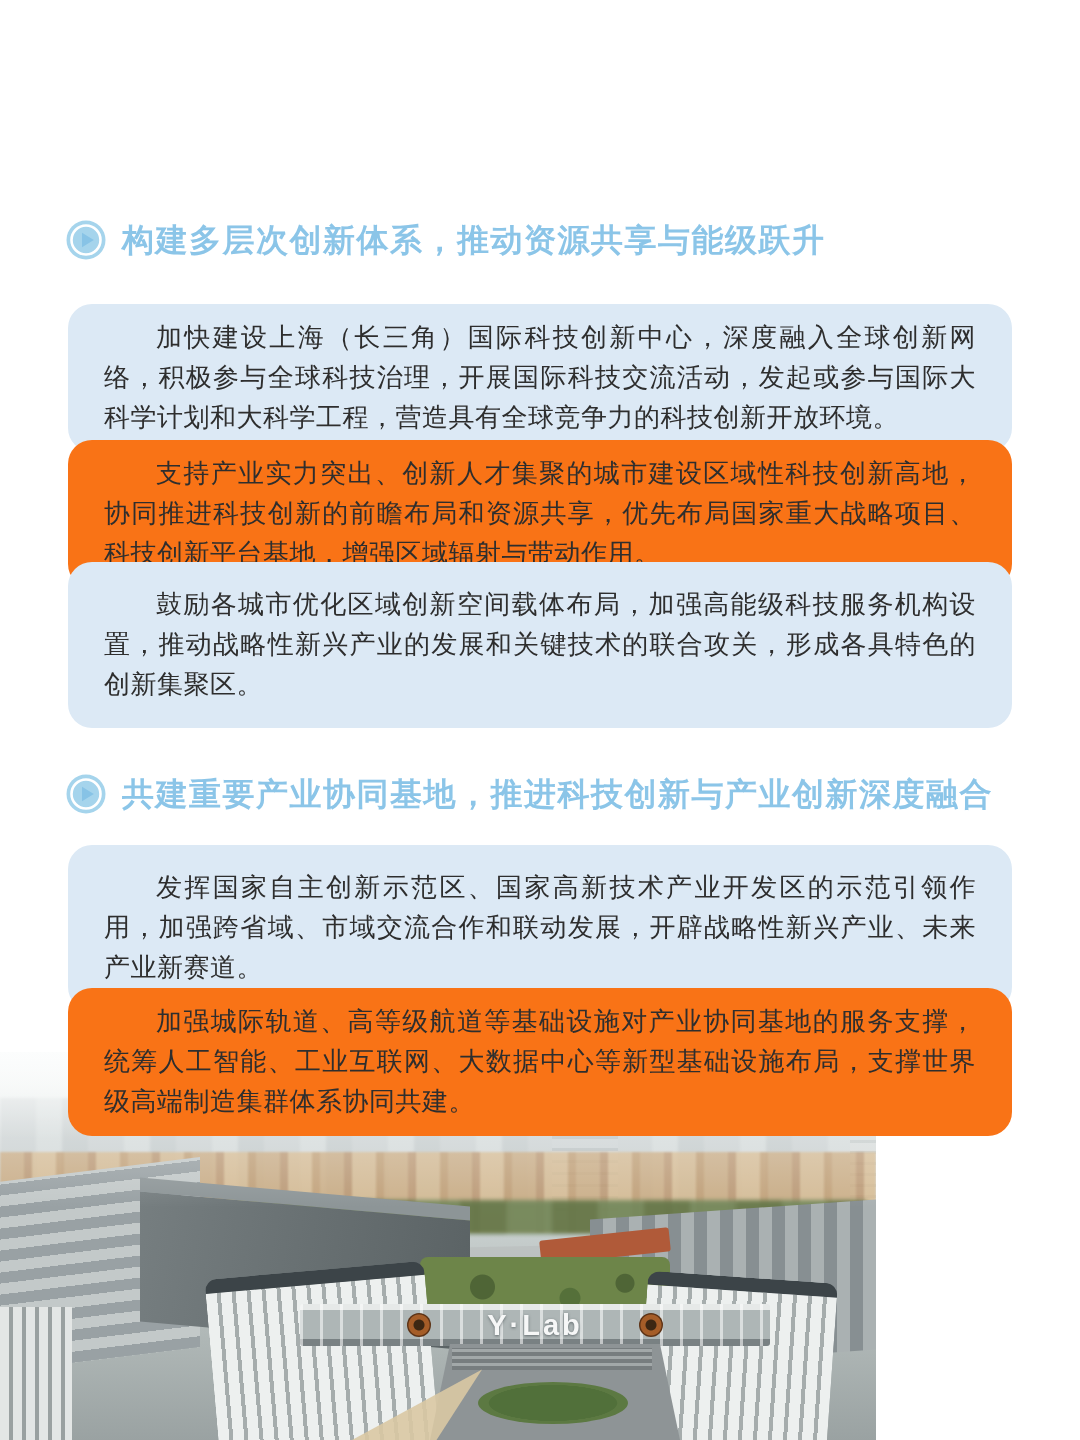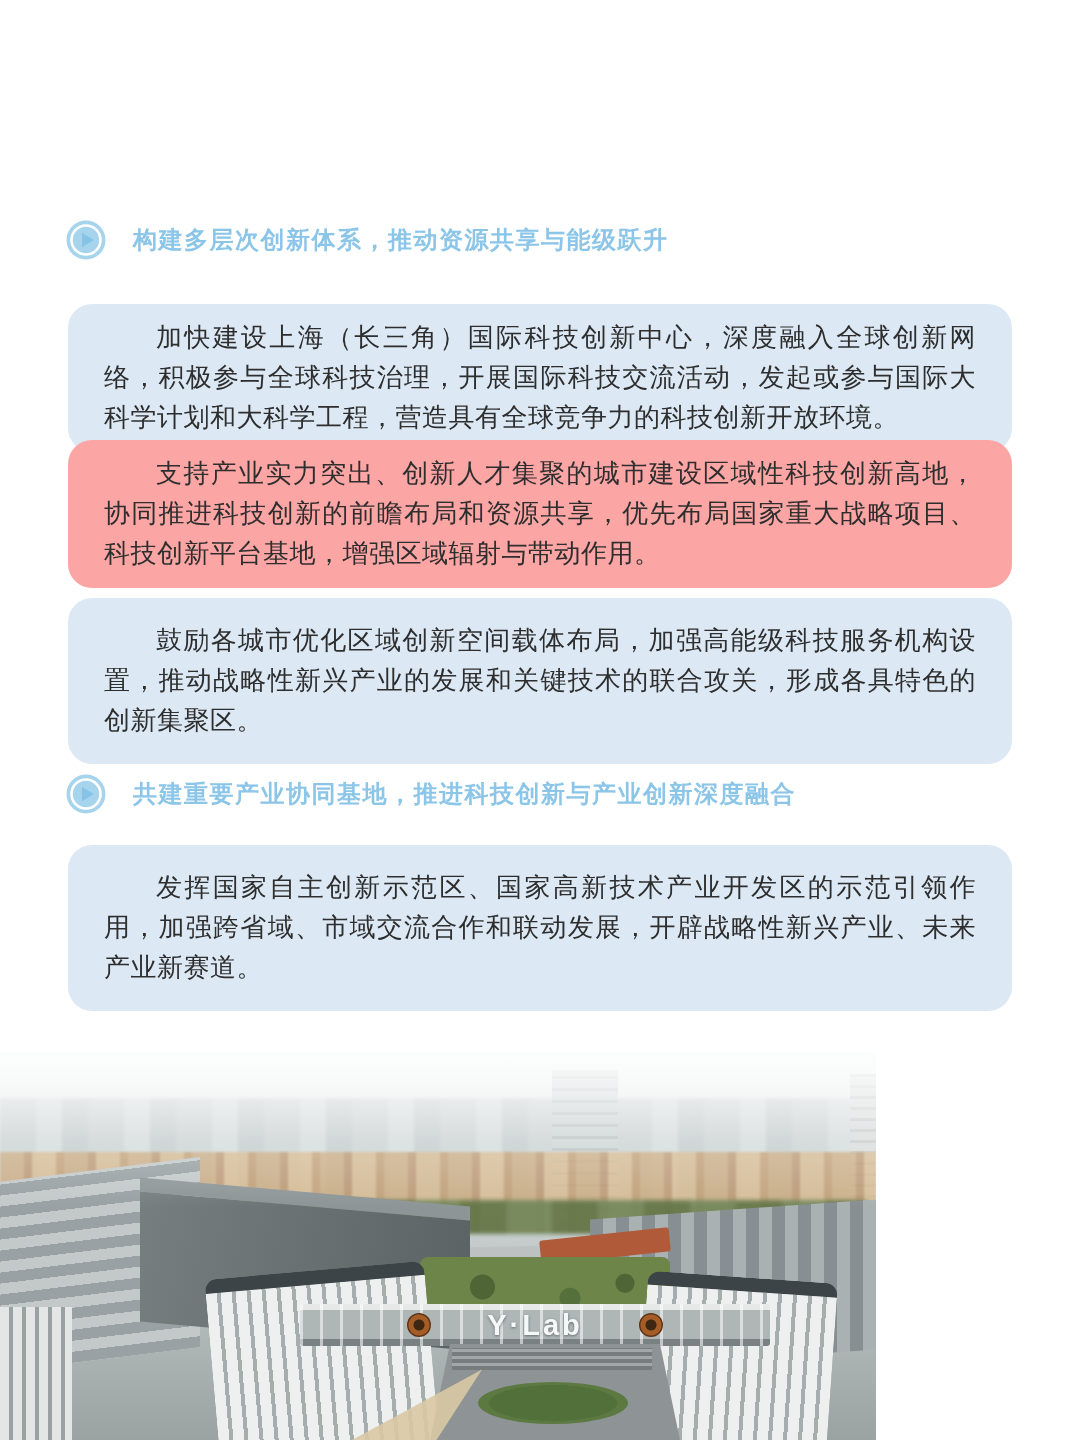--- a/index.html
+++ b/index.html
@@ -7,33 +7,33 @@
     width:1080px;height:1440px;position:relative;background:#ffffff;overflow:hidden;
     font-family:"Liberation Sans","DejaVu Sans",sans-serif;
   }
   .page{position:absolute;inset:0;}
 
   
   .heading-row{
     position:absolute;left:66px;display:flex;align-items:center;gap:16px;height:44px;
   }
   .heading-row h2{
-    margin:11px;font-size:24px;font-weight:700;color:#8bc5e8;letter-spacing:1.5px;line-height:44px;
+    margin:0;font-size:32px;font-weight:700;color:#8bc5e8;letter-spacing:1.5px;line-height:44px;
   }
   .play{width:40px;height:40px;flex:0 0 40px;display:block;}
 
   
   .card{
     position:absolute;left:68px;width:944px;box-sizing:border-box;margin:0;
     border-radius:24px;padding:13px 36px 15px;
     font-size:26px;line-height:40px;color:#2e2e2e;
     text-indent:2em;text-align:justify;letter-spacing:0.5px;
   }
   .card.light{background:#dce9f5;}
-  .card.medium{background:#fca5a5;}
+  .card.medium{background:#f97316;}
 
   
   .photo{position:absolute;left:0;top:1052px;width:876px;height:388px;overflow:hidden;}
   .photo *{position:absolute;}
   .ph-sky{inset:0;background:linear-gradient(180deg,#f3f5f4 0%,#dfe5e5 20%,#c8cfce 45%,#aeb6b5 75%,#9aa2a2 100%);}
   .ph-farcity{left:0;right:0;top:46px;height:110px;opacity:.75;filter:blur(1.5px);
     background:repeating-linear-gradient(90deg,#c6cccd 0 36px,#d2d8d8 36px 62px,#bdc4c5 62px 88px);}
   .ph-fartowerA{left:552px;top:18px;width:66px;height:150px;
     background:repeating-linear-gradient(0deg,#cdd3d4 0 9px,#bcc3c4 9px 12px);}
   .ph-fartowerB{left:850px;top:22px;width:48px;height:165px;
@@ -103,35 +103,36 @@
         <path d="M16 12.8 L27.8 20 L16 27.2 Z" fill="#87c3e6"></path>
       </svg>
     </span>
     <h2>构建多层次创新体系，推动资源共享与能级跃升</h2>
   </div>
 
   <p class="card light" style="top:304px;">加快建设上海（长三角）国际科技创新中心，深度融入全球创新网络，积极参与全球科技治理，开展国际科技交流活动，发起或参与国际大科学计划和大科学工程，营造具有全球竞争力的科技创新开放环境。</p>
 
   <p class="card medium" style="top:440px;">支持产业实力突出、创新人才集聚的城市建设区域性科技创新高地，协同推进科技创新的前瞻布局和资源共享，优先布局国家重大战略项目、科技创新平台基地，增强区域辐射与带动作用。</p>
 
-  <p class="card light" style="top:598px;padding-top:22px;padding-bottom:24px;">鼓励各城市优化区域创新空间载体布局，加强高能级科技服务机构设置，推动战略性新兴产业的发展和关键技术的联合攻关，形成各具特色的创新集聚区。</p>
+  <p class="card light" style="top:562px;padding-top:22px;padding-bottom:24px;">鼓励各城市优化区域创新空间载体布局，加强高能级科技服务机构设置，推动战略性新兴产业的发展和关键技术的联合攻关，形成各具特色的创新集聚区。</p>
 
   <div class="heading-row" style="top:772px;">
     <span class="play">
       <svg width="40" height="40" viewBox="0 0 40 40">
         <circle cx="20" cy="20" r="19.5" fill="#a5d4ec"></circle>
         <circle cx="20" cy="20" r="14.5" fill="none" stroke="#ffffff" stroke-width="2.6"></circle>
         <path d="M16 12.8 L27.8 20 L16 27.2 Z" fill="#87c3e6"></path>
       </svg>
     </span>
     <h2>共建重要产业协同基地，推进科技创新与产业创新深度融合</h2>
   </div>
 
   <p class="card light" style="top:845px;padding-top:22px;padding-bottom:24px;">发挥国家自主创新示范区、国家高新技术产业开发区的示范引领作用，加强跨省域、市域交流合作和联动发展，开辟战略性新兴产业、未来产业新赛道。</p>
 
+  <p class="card medium" style="top:988px;z-index:3;">加强城际轨道、高等级航道等基础设施对产业协同基地的服务支撑，统筹人工智能、工业互联网、大数据中心等新型基础设施布局，支撑世界级高端制造集群体系协同共建。</p>
 
   <div class="photo">
     <div class="ph-sky"></div>
     <div class="ph-farcity"></div>
     <div class="ph-fartowerA"></div>
     <div class="ph-fartowerB"></div>
     <div class="ph-homes"></div>
     <div class="ph-trees"></div>
     <div class="ph-road"></div>
     <div class="ph-leftoffice"></div>

